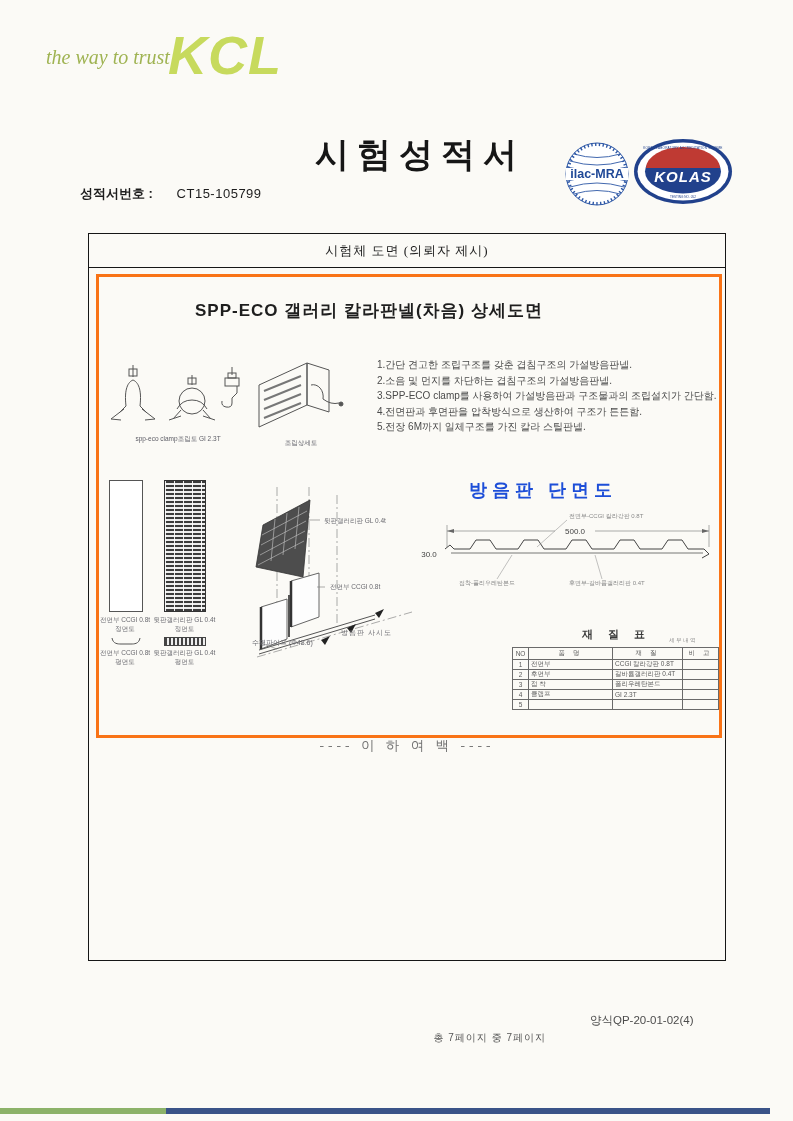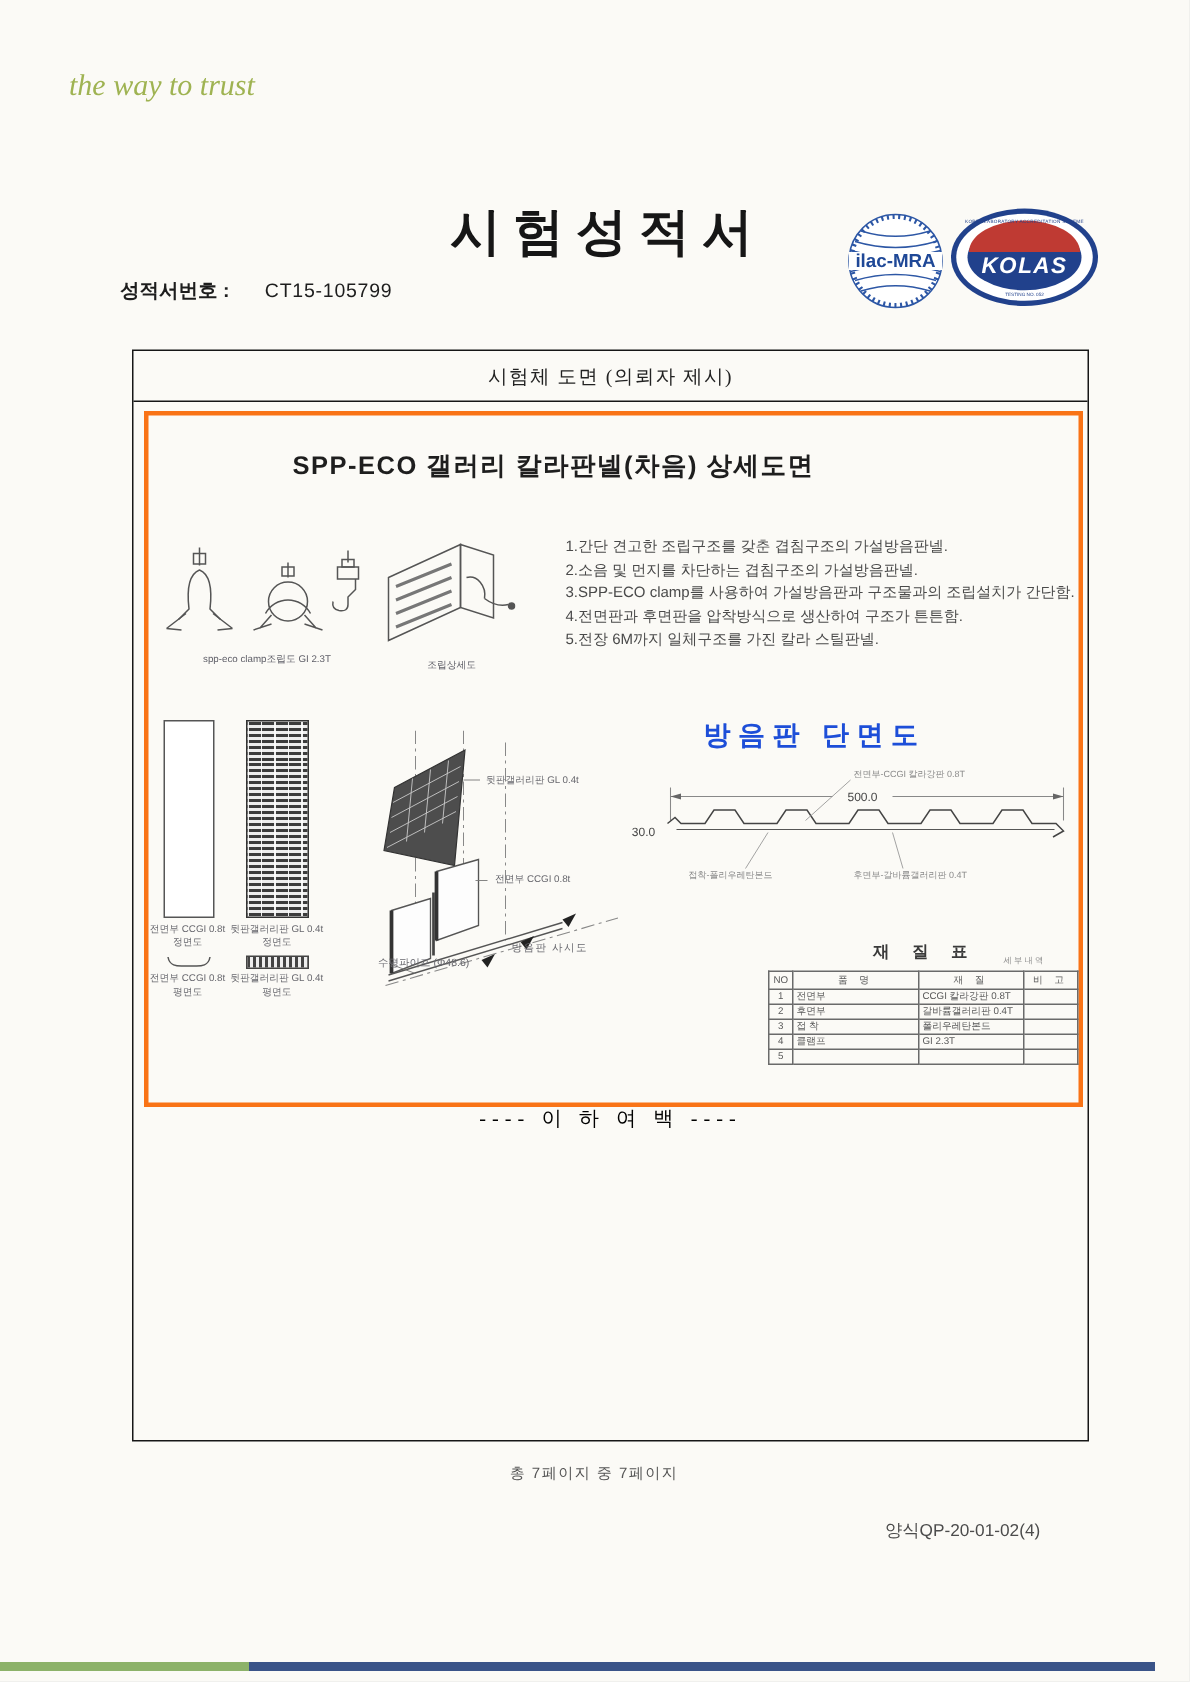--- a/index.html
+++ b/index.html
@@ -4,21 +4,21 @@
 <style>
   html,body{margin:0;padding:0;background:#e8e8e6;}
   .page{position:relative;width:793px;height:1121px;background:#fbfaf6;margin:0 auto;
         font-family:"Liberation Sans",sans-serif;color:#222;overflow:hidden;}
   
   .tagline{position:absolute;left:46px;top:46px;font-family:"Liberation Serif",serif;
            font-style:italic;font-size:20px;color:#9fb352;}
   .kcl{position:absolute;left:168px;top:24px;font-style:italic;font-weight:bold;
        font-size:54px;letter-spacing:1px;color:#c7da5d;}
   
-  .doc-title{position:absolute;left:240px;top:132px;width:330px;text-align:center;
+  .doc-title{position:absolute;left:255px;top:132px;width:330px;text-align:center;
              font-size:34px;font-weight:600;letter-spacing:8px;color:#161616;}
   .report-row{position:absolute;left:80px;top:185px;font-size:13px;color:#1d1d1d;}
   .report-row .lab{font-weight:bold;margin-right:20px;}
   .report-row .val{letter-spacing:0.5px;}
   .ilac-svg{position:absolute;left:560px;top:139px;}
   .kolas-svg{position:absolute;left:633px;top:138px;}
   
   .outer-box{position:absolute;left:88px;top:233px;width:636px;height:726px;
              border:1.6px solid #161616;}
   .box-header{height:33px;line-height:33px;text-align:center;border-bottom:1.6px solid #161616;
@@ -49,37 +49,38 @@
   .mt-title{position:absolute;left:450px;top:350px;width:135px;text-align:center;
             font-size:11px;font-weight:bold;letter-spacing:6px;color:#3a3a3a;white-space:nowrap;}
   .mt-sub{position:absolute;left:570px;top:360px;font-size:5.5px;letter-spacing:1.5px;color:#8b8b8b;}
   table.mt{position:absolute;left:413px;top:370px;width:206px;border-collapse:collapse;
            font-size:6.5px;color:#5a5a5a;table-layout:fixed;}
   table.mt th,table.mt td{border:0.8px solid #6a6a6a;padding:0 2px;height:9px;
            overflow:hidden;white-space:nowrap;font-weight:normal;}
   table.mt th{height:11px;text-align:center;letter-spacing:3px;}
   table.mt td.no{text-align:center;letter-spacing:0;}
   .blank-note{position:absolute;left:0;top:503px;width:100%;text-align:center;
-              font-family:"Liberation Serif",serif;font-size:13.5px;letter-spacing:4px;color:#000000;}
-  
-  .page-info{position:absolute;left:246px;top:975px;width:300px;text-align:center;
+              font-family:"Liberation Serif",serif;font-size:13.5px;letter-spacing:4px;color:#737373;}
+  
+  .page-info{position:absolute;left:246px;top:1031px;width:300px;text-align:right;
              font-size:10px;letter-spacing:1px;color:#555;}
   .form-no{position:absolute;left:590px;top:1013px;font-size:11.5px;color:#4c4c4c;}
   .bar{position:absolute;left:0;top:1108px;width:793px;height:6px;}
   .bar .g{position:absolute;left:0;top:0;width:166px;height:6px;background:#8cb269;}
   .bar .n{position:absolute;left:166px;top:0;width:604px;height:6px;background:#3a5388;}
   svg{display:block;}
   svg text{font-family:"Liberation Sans",sans-serif;}
 </style>
 </head>
 <body>
 
 <div class="page">
 
   <div class="tagline">the way to trust</div>
+  <div class="kcl">KCL</div>
 
   <div class="doc-title">시험성적서</div>
   <div class="report-row">
     <span class="lab">성적서번호 :</span>
     <span class="val">CT15-105799</span>
   </div>
 
   <svg class="ilac-svg" width="74" height="70" viewBox="0 0 74 70">
     <circle cx="37" cy="35" r="31" fill="#fff" stroke="#2d57a5" stroke-width="1"></circle>
     <circle cx="37" cy="35" r="29.5" fill="none" stroke="#2d57a5" stroke-width="3" stroke-dasharray="1.4 2.4"></circle>

